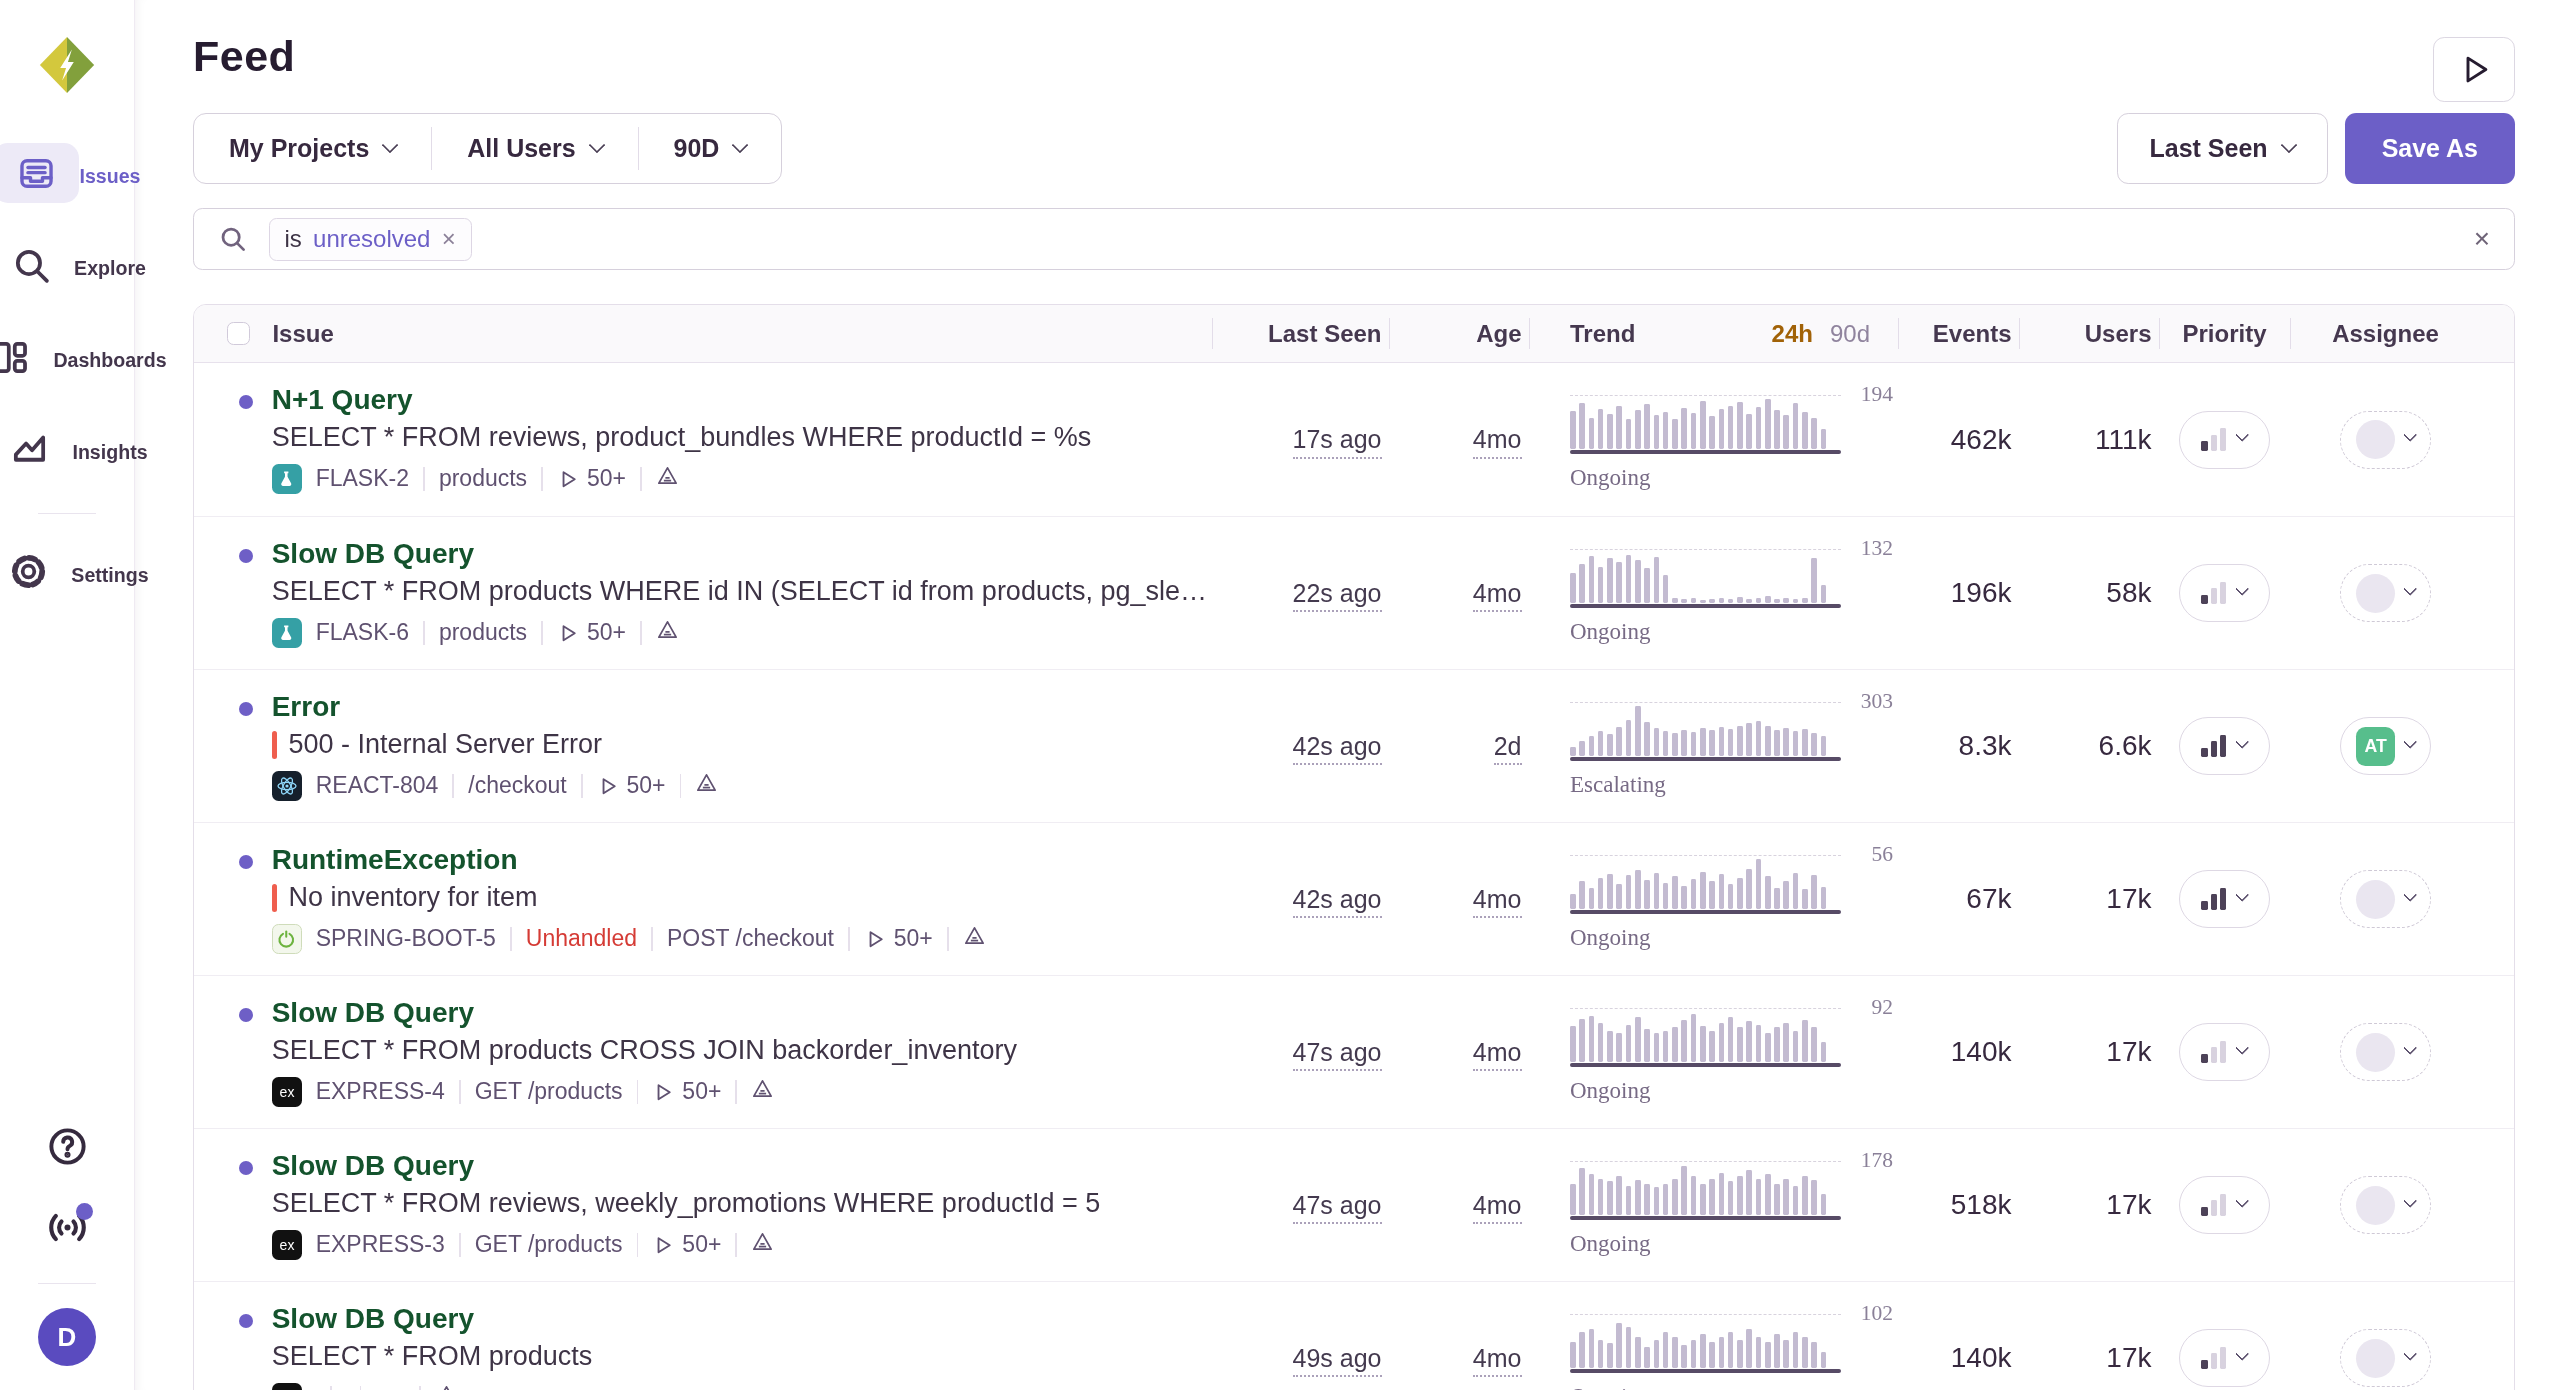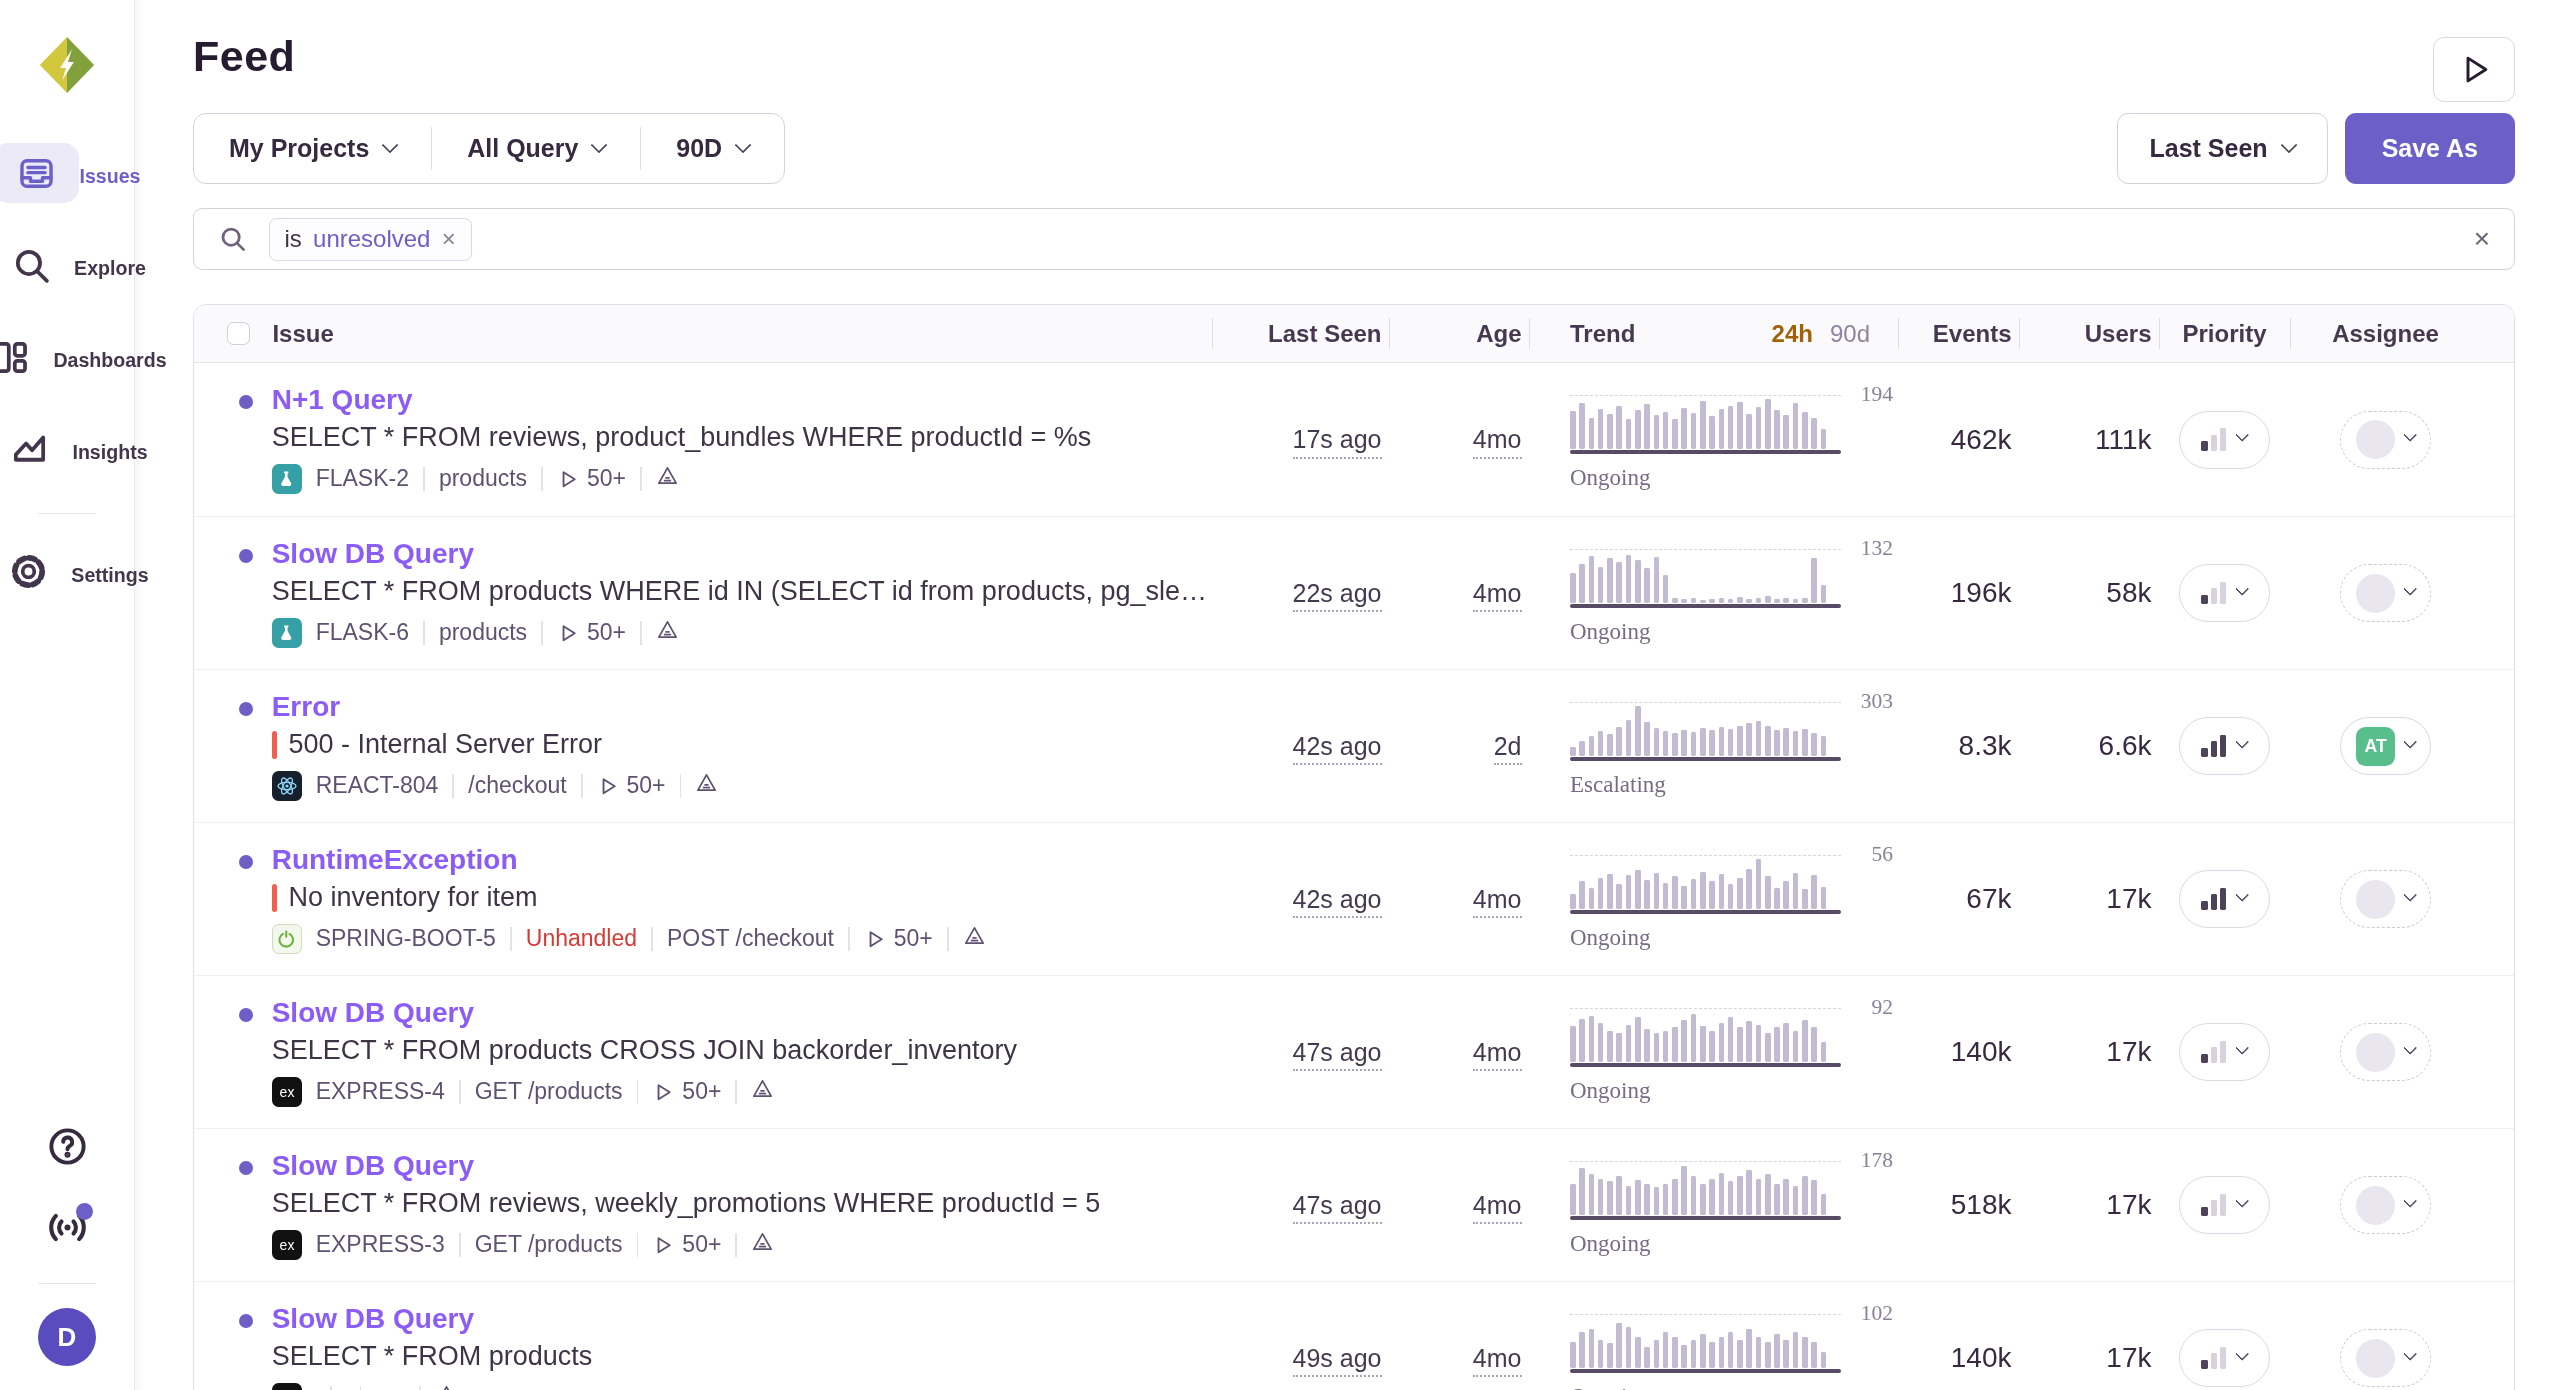--- a/index.html
+++ b/index.html
@@ -68,21 +68,21 @@
   .trend-tabs { display:flex; gap:17px; font-weight:700; }
   .tab-24h { color:#a16207; cursor:pointer; }
   .tab-90d { color:#90849e; font-weight:500; cursor:pointer; }
   .checkbox { width:23px; height:23px; border:1.9px solid #d1cada; border-radius:6.5px; background:#fff; cursor:pointer; }
 
   .row { height:153px; border-top:0.9px solid #f0edf3; cursor:pointer; }
   .row:first-child { border-top:none; }
   .cell-issue { display:flex; align-items:flex-start; padding-top:18.7px; height:100%; min-width:0; }
   .dot { flex:none; width:14px; height:14px; border-radius:50%; background:#6e5fc6; margin:13px 18.7px 0 12px; }
   .issue-main { min-width:0; }
-  .issue-title { font-size:28px; font-weight:700; color:#8b5cf6; line-height:35px; white-space:nowrap; }
+  .issue-title { font-size:28px; font-weight:700; color:#14532d; line-height:35px; white-space:nowrap; }
   .issue-sub { display:flex; align-items:center; margin-top:2.8px; line-height:37px; }
   .errbar { flex:none; width:5.6px; height:28px; border-radius:2.8px; background:#ef5e4e; margin-right:11.2px; }
   .issue-sub-text { font-size:27px; color:#3e3446; white-space:nowrap; overflow:hidden; text-overflow:ellipsis; }
   .issue-meta { margin-top:7.5px; display:flex; align-items:center; gap:14px; font-size:23px; color:#5f5170; }
   .msep { width:1.9px; height:24px; background:#e6e0eb; }
   .plat { display:flex; }
   .plat-badge { width:30px; height:30px; border-radius:6.5px; display:flex; align-items:center; justify-content:center; }
   .unhandled { color:#d53b35; font-weight:500; }
   .replay-seg { display:flex; align-items:center; gap:7.5px; }
 
@@ -213,21 +213,21 @@
   </button>
 
   <div class="filter-row">
     <div class="filter-pill">
       <div class="filter-seg">
         <span>My Projects</span>
         <span class="chev"></span>
       </div>
       <div class="filter-div"></div>
       <div class="filter-seg">
-        <span>All Query</span>
+        <span>All Users</span>
         <span class="chev"></span>
       </div>
       <div class="filter-div"></div>
       <div class="filter-seg">
         <span>90D</span>
         <span class="chev"></span>
       </div>
     </div>
     <div class="filter-spacer"></div>
     <button class="sort-btn">

